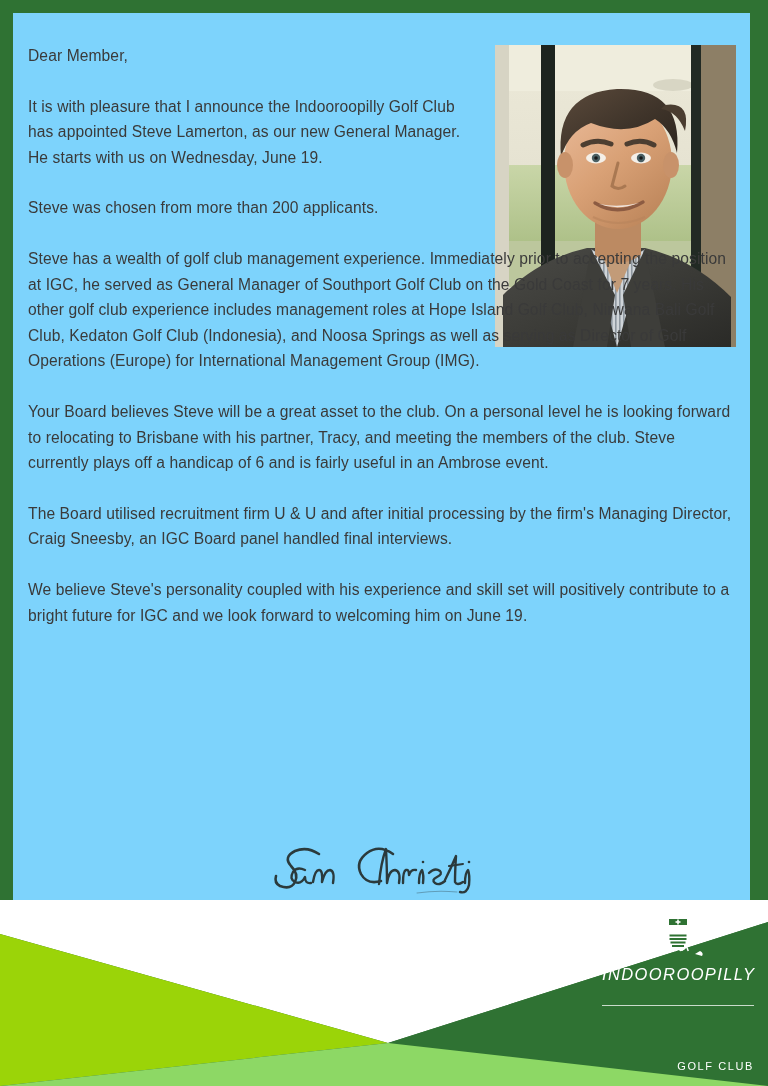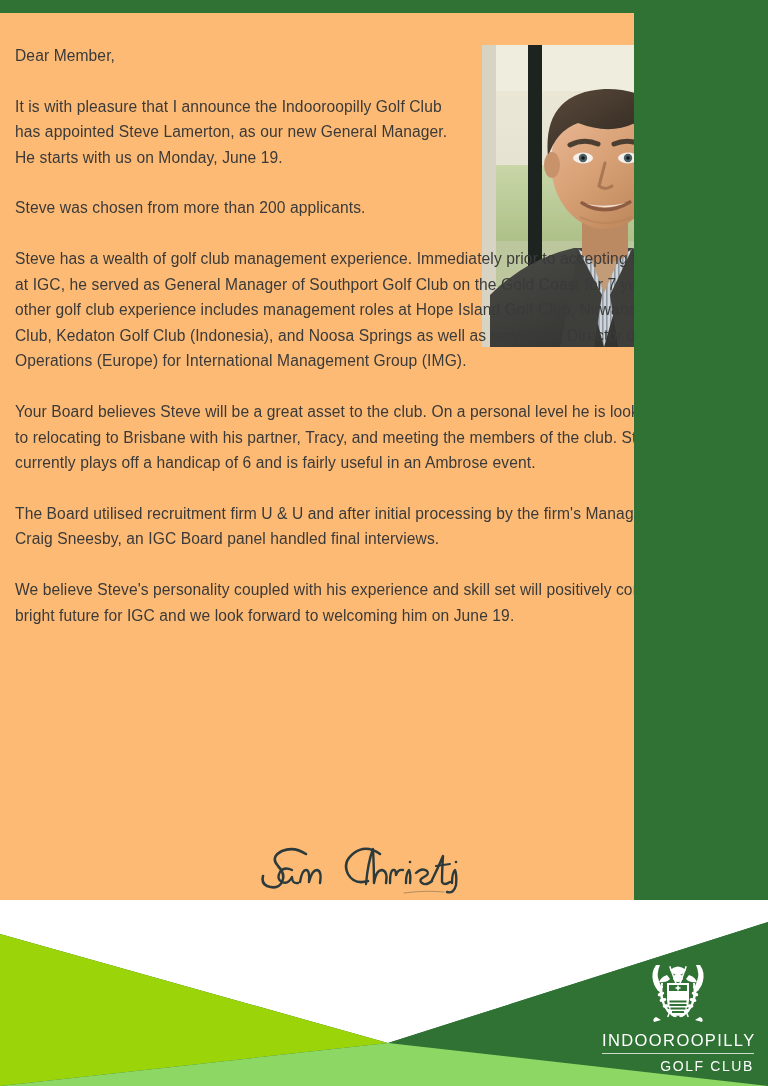--- a/index.html
+++ b/index.html
@@ -17,25 +17,25 @@
     position: relative;
     width: 768px;
     height: 1086px;
     overflow: hidden;
     background: #2f7233;   
   }
 
   
   .letter-card {
     position: absolute;
-    left: 0;
+    left: 13px;
     top: 13px;
-    width: 634px;          
+    width: 737px;          
     height: 917px;
-    background: #fdba74;
+    background: #7dd3fc;
     overflow: hidden;
   }
 
   
   .letter-body {
     position: absolute;
     left: 15px;
     top: 30px;
     width: 707px;
     color: #3a3a3a;
@@ -118,29 +118,31 @@
     display: block;
     margin: 0 auto 6px auto;
     width: 78px;
     height: 66px;
   }
   .logo-name {
     display: block;
     font-size: 16.5px;
     letter-spacing: 1.4px;
     line-height: 19px;
-    padding-bottom: 3px;
+    padding-bottom: 21px;
     border-bottom: 1px solid rgba(255,255,255,0.75);
+    font-style: italic;
   }
   .logo-sub {
     display: block;
-    font-size: 14px;
+    font-size: 11px;
     letter-spacing: 1.6px;
     line-height: 19px;
     padding-top: 3px;
+    margin-top: 48px;
   }
 </style>
 </head>
 <body>
 
 <div class="page">
 
   <div class="letter-card">
 
     <div class="portrait">
@@ -222,21 +224,21 @@
           <path d="M100 158 Q123 172 148 157" stroke="#8c5b42" stroke-width="3.4" fill="none" stroke-linecap="round"></path>
           <path d="M104 159 Q123 166 144 158 Q123 163 104 159 Z" fill="#f0e3dc"></path>
 
           <path d="M98 172 Q123 184 150 172" stroke="#b8845c" stroke-width="2" fill="none" opacity="0.6"></path>
         </svg>
       </div>
     </div>
 
     <div class="letter-body">
       <p class="para narrow">Dear Member,</p>
-      <p class="para narrow">It is with pleasure that I announce the Indooroopilly Golf Club has appointed Steve Lamerton, as our new General Manager. He starts with us on Monday, June 19.</p>
+      <p class="para narrow">It is with pleasure that I announce the Indooroopilly Golf Club has appointed Steve Lamerton, as our new General Manager. He starts with us on Wednesday, June 19.</p>
       <p class="para narrow">Steve was chosen from more than 200 applicants.</p>
       <p class="para">Steve has a wealth of golf club management experience. Immediately prior to accepting the position at IGC, he served as General Manager of Southport Golf Club on the Gold Coast for 7 years. His other golf club experience includes management roles at Hope Island Golf Club, Nirwana Bali Golf Club, Kedaton Golf Club (Indonesia), and Noosa Springs as well as serving as Director of Golf Operations (Europe) for International Management Group (IMG).</p>
       <p class="para">Your Board believes Steve will be a great asset to the club. On a personal level he is looking forward to relocating to Brisbane with his partner, Tracy, and meeting the members of the club. Steve currently plays off a handicap of 6 and is fairly useful in an Ambrose event.</p>
       <p class="para">The Board utilised recruitment firm U &amp; U and after initial processing by the firm's Managing Director, Craig Sneesby, an IGC Board panel handled final interviews.</p>
       <p class="para">We believe Steve's personality coupled with his experience and skill set will positively contribute to a bright future for IGC and we look forward to welcoming him on June 19.</p>
     </div>
 
     <div class="signature-block">
       <svg class="signature-mark" viewBox="0 0 230 62">
         <g fill="none" stroke="#2b3a3c" stroke-linecap="round" stroke-linejoin="round">

